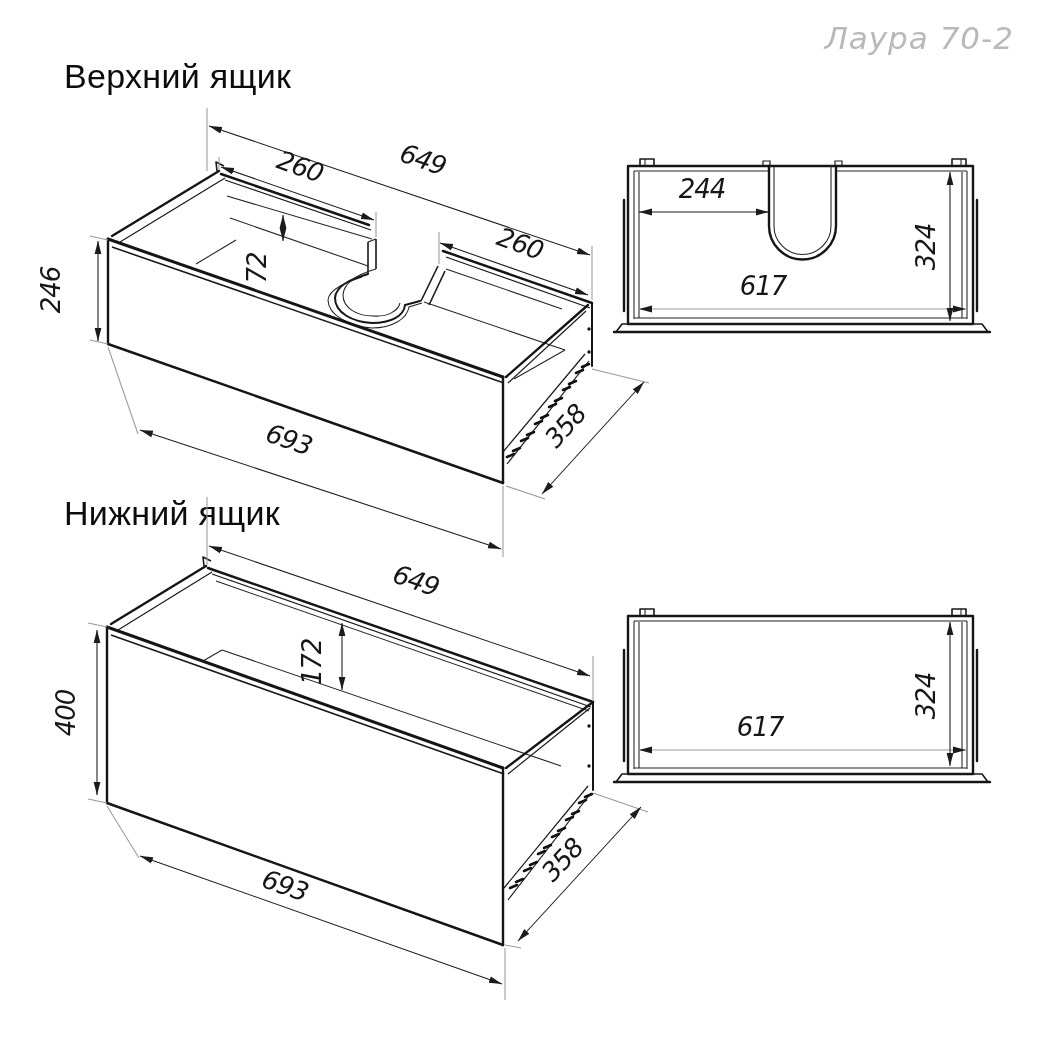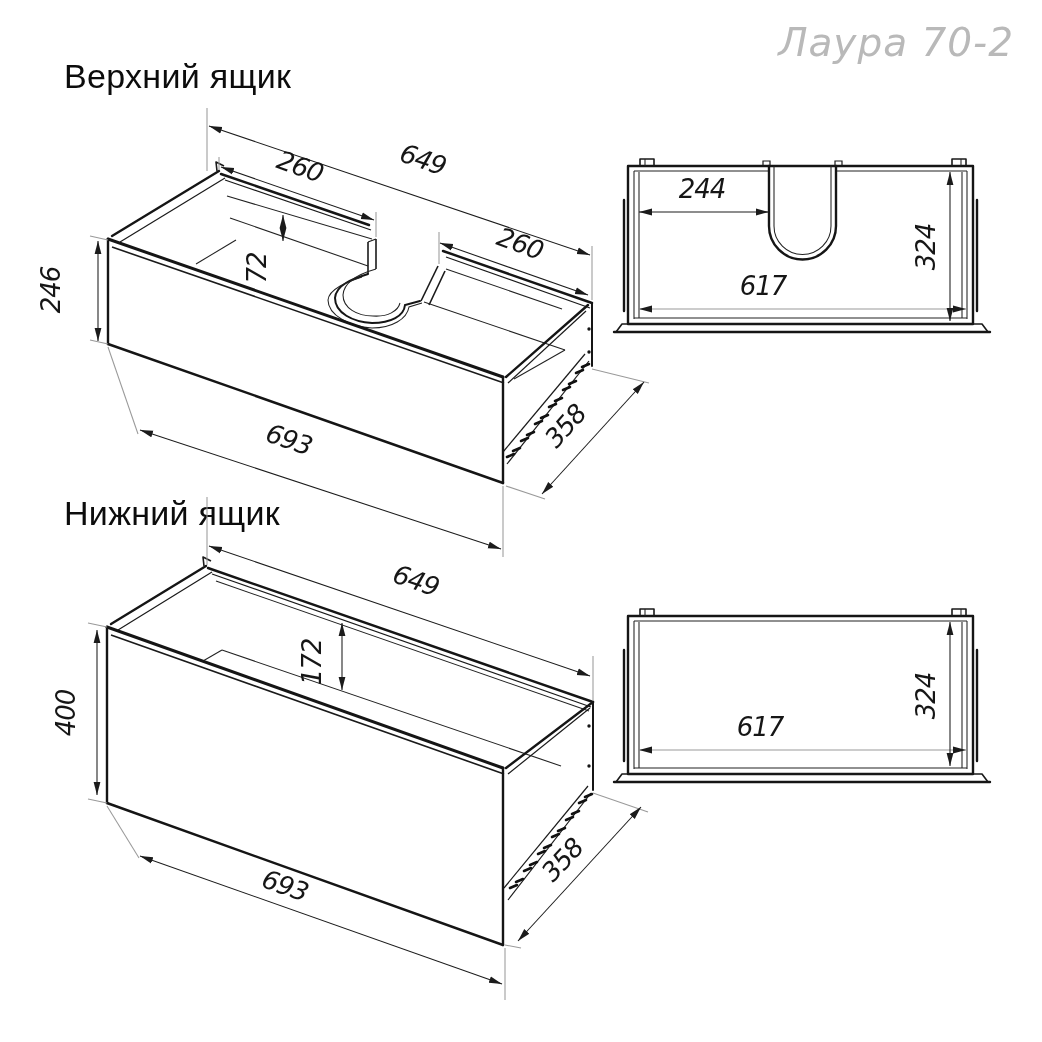--- a/index.html
+++ b/index.html
@@ -1,21 +1,21 @@
 <!DOCTYPE html>
 <html><head>
 <meta charset="utf-8">
 <style>
   html,body{margin:0;padding:0;background:#fff;}
   .page{position:relative;width:1042px;height:1042px;background:#fff;overflow:hidden;
         font-family:"Liberation Sans",sans-serif;}
   .title{position:absolute;font-family:"Liberation Sans",sans-serif;font-size:34px;
          color:#0c0c0c;letter-spacing:.3px;white-space:nowrap;}
   .brand{position:absolute;right:28px;top:20px;font-family:"DejaVu Sans",sans-serif;
-         font-style:italic;font-size:39px;color:#b9b9b9;letter-spacing:1px;white-space:nowrap;}
+         font-style:italic;font-size:31px;color:#b9b9b9;letter-spacing:1px;white-space:nowrap;}
   svg{position:absolute;left:0;top:0;}
   
   .w3 {stroke:#151515;stroke-width:3;fill:none;stroke-linecap:round;}
   .w24{stroke:#151515;stroke-width:2.4;fill:none;stroke-linecap:round;stroke-linejoin:round;}
   .w2 {stroke:#151515;stroke-width:2;fill:none;stroke-linecap:round;}
   .w16{stroke:#1a1a1a;stroke-width:1.6;fill:none;stroke-linejoin:round;}
   .w12{stroke:#1a1a1a;stroke-width:1.2;fill:none;}
   .w11{stroke:#222222;stroke-width:1.05;fill:none;}
   .dim {stroke:#1c1c1c;stroke-width:1.05;fill:none;}
   .dimg{stroke:#9a9a9a;stroke-width:1.05;fill:none;}

